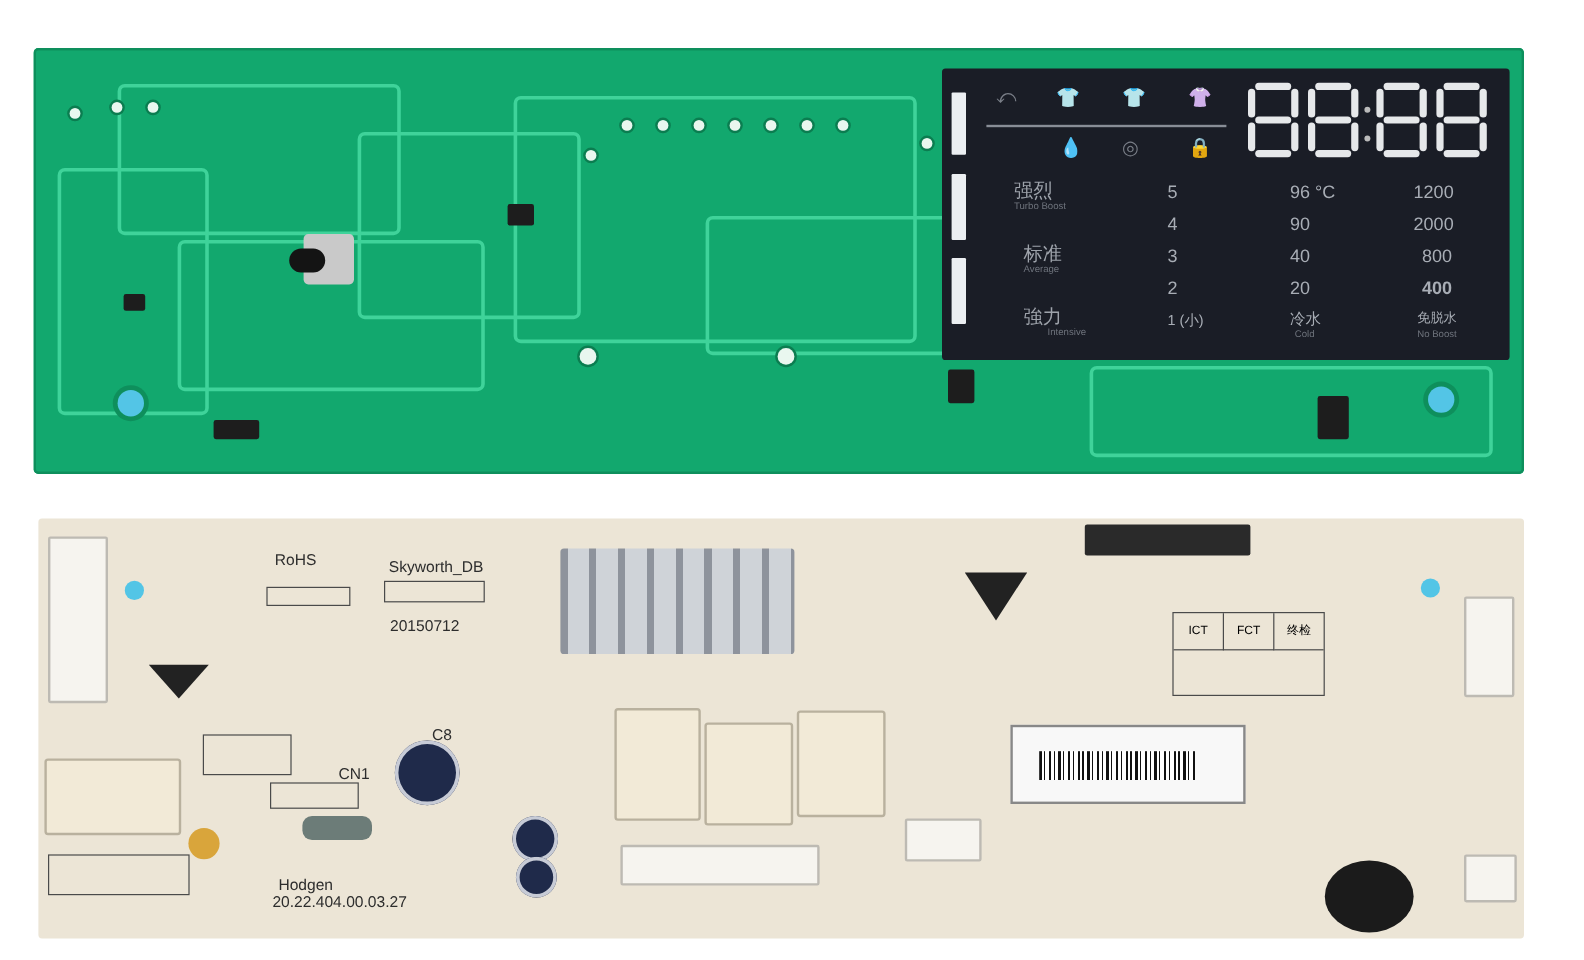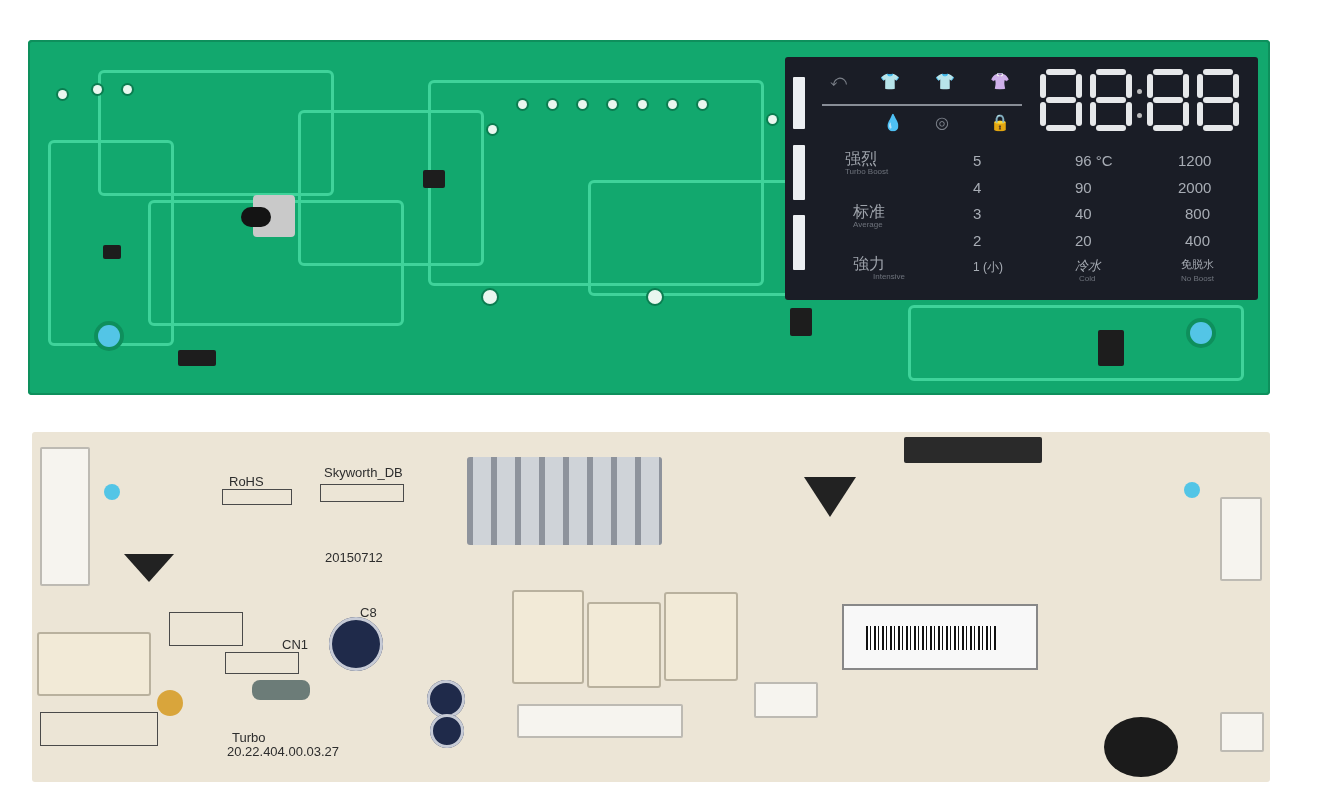--- a/index.html
+++ b/index.html
@@ -135,42 +135,42 @@
   <span class="lcd-text" style="left:188px;top:95px;">5</span>
   <span class="lcd-text" style="left:188px;top:122px;">4</span>
   <span class="lcd-text" style="left:188px;top:148px;">3</span>
   <span class="lcd-text" style="left:188px;top:175px;">2</span>
   <span class="lcd-text" style="left:188px;top:202px;font-size:12px;">1 (小)</span>
 
   <span class="lcd-text" style="left:290px;top:95px;">96 °C</span>
   <span class="lcd-text" style="left:290px;top:122px;">90</span>
   <span class="lcd-text" style="left:290px;top:148px;">40</span>
   <span class="lcd-text" style="left:290px;top:175px;">20</span>
-  <span class="lcd-text" style="left:290px;top:200px;font-size:13px;font-style:italic;">冷水</span>
+  <span class="lcd-text" style="left:290px;top:200px;font-size:13px;">冷水</span>
   <span class="lcd-small" style="left:294px;top:217px;">Cold</span>
 
   <span class="lcd-text" style="left:393px;top:95px;">1200</span>
   <span class="lcd-text" style="left:393px;top:122px;">2000</span>
   <span class="lcd-text" style="left:400px;top:148px;">800</span>
-  <span class="lcd-text" style="left:400px;top:175px;">400</span>
+  <span class="lcd-text" style="left:400px;top:175px;font-weight:bold;">400</span>
   <span class="lcd-text" style="left:396px;top:200px;font-size:11px;">免脱水</span>
   <span class="lcd-small" style="left:396px;top:217px;">No Boost</span>
 </div>
 
 <div id="pcb-beige" class="abs">
   <div class="conn" style="left:8px;top:15px;width:46px;height:135px;"></div>
   <div class="mount" style="left:72px;top:52px;width:16px;height:16px;box-shadow:none;"></div>
   <div class="mount" style="left:1152px;top:50px;width:16px;height:16px;box-shadow:none;"></div>
 
-  <span class="silk" style="left:197px;top:42px;">RoHS</span>
+  <span class="silk" style="left:197px;top:27px;">RoHS</span>
   <div class="outline" style="left:190px;top:57px;width:68px;height:14px;"></div>
   <span class="silk" style="left:292px;top:33px;">Skyworth_DB</span>
   <div class="outline" style="left:288px;top:52px;width:82px;height:16px;"></div>
-  <span class="silk" style="left:293px;top:82px;margin-top:36px;">20150712</span>
-  <span class="silk" style="left:200px;top:298px;">Turbo</span>
+  <span class="silk" style="left:293px;top:82px;">20150712</span>
+  <span class="silk" style="left:200px;top:298px;">Hodgen</span>
   <span class="silk" style="left:195px;top:312px;">20.22.404.00.03.27</span>
 
   <div class="abs" style="left:92px;top:122px;width:0;height:0;border-left:25px solid transparent;border-right:25px solid transparent;border-top:28px solid #222;"></div>
 
   <div class="relay" style="left:5px;top:200px;width:110px;height:60px;"></div>
   <div class="outline" style="left:137px;top:180px;width:72px;height:32px;"></div>
   <div class="outline" style="left:193px;top:220px;width:72px;height:20px;"></div>
   <span class="silk" style="left:250px;top:205px;">CN1</span>
   <div class="abs" style="left:220px;top:248px;width:58px;height:20px;background:#6c7c78;border-radius:8px;"></div>
 
@@ -185,20 +185,25 @@
 
   <div class="relay" style="left:480px;top:158px;width:68px;height:90px;"></div>
   <div class="relay" style="left:555px;top:170px;width:70px;height:82px;"></div>
   <div class="relay" style="left:632px;top:160px;width:70px;height:85px;"></div>
   <div class="conn" style="left:485px;top:272px;width:162px;height:30px;"></div>
   <div class="conn" style="left:722px;top:250px;width:60px;height:32px;"></div>
   <div class="abs" style="left:872px;top:5px;width:138px;height:26px;background:#2a2a2a;border-radius:2px;"></div>
 
   <div class="abs" style="left:772px;top:45px;width:0;height:0;border-left:26px solid transparent;border-right:26px solid transparent;border-top:40px solid #222;"></div>
 
+  <div class="outline" style="left:945px;top:78px;width:125px;height:68px;">
+    <div class="abs" style="left:0;top:0;width:41px;height:30px;border-right:1.5px solid #4a4a4a;border-bottom:1.5px solid #4a4a4a;font-size:10px;text-align:center;line-height:30px;">ICT</div>
+    <div class="abs" style="left:42px;top:0;width:41px;height:30px;border-right:1.5px solid #4a4a4a;border-bottom:1.5px solid #4a4a4a;font-size:10px;text-align:center;line-height:30px;">FCT</div>
+    <div class="abs" style="left:84px;top:0;width:41px;height:30px;border-bottom:1.5px solid #4a4a4a;font-size:10px;text-align:center;line-height:30px;">终检</div>
+  </div>
 
   <div class="abs" style="left:810px;top:172px;width:192px;height:62px;background:#f8f8f8;border:2px solid #888;">
     <div class="abs" style="left:22px;top:20px;width:130px;height:24px;background:repeating-linear-gradient(90deg,#111 0 2px,#fff 2px 4px,#111 4px 5px,#fff 5px 8px);"></div>
   </div>
 
   <div class="conn" style="left:1188px;top:65px;width:38px;height:80px;"></div>
   <div class="abs" style="left:1072px;top:285px;width:74px;height:60px;background:#1b1b1b;border-radius:50%;"></div>
   <div class="conn" style="left:1188px;top:280px;width:40px;height:36px;"></div>
 </div>
 

